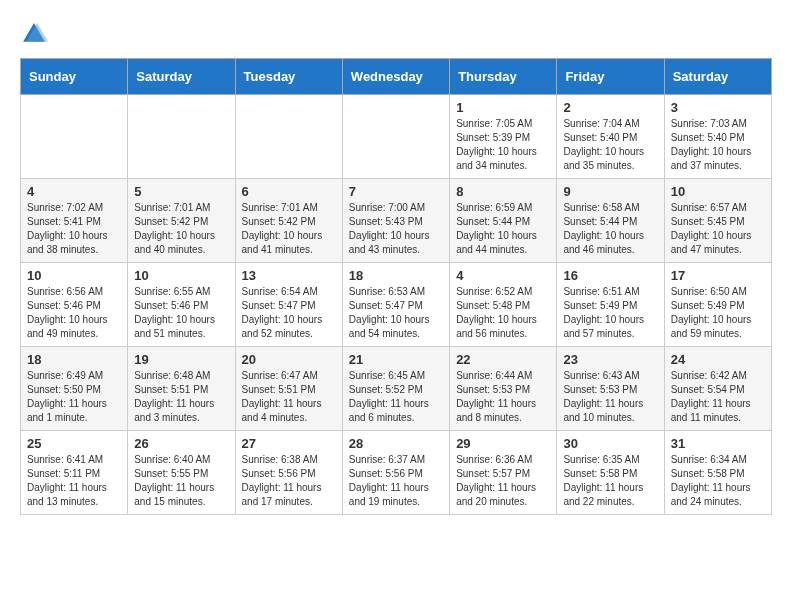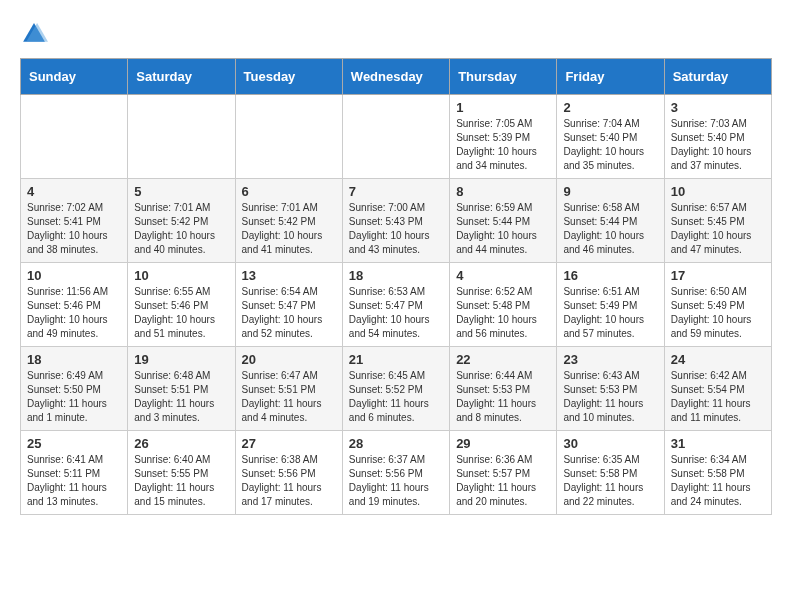--- a/index.html
+++ b/index.html
@@ -195,21 +195,21 @@
           <span class="day-num">10</span>
           <div class="day-info">Sunrise: 6:57 AM
 Sunset: 5:45 PM
 Daylight: 10 hours
 and 47 minutes.</div>
         </td>
       </tr>
       <tr>
         <td>
           <span class="day-num">10</span>
-          <div class="day-info">Sunrise: 11:56 AM
+          <div class="day-info">Sunrise: 6:56 AM
 Sunset: 5:46 PM
 Daylight: 10 hours
 and 49 minutes.</div>
         </td>
         <td>
           <span class="day-num">10</span>
           <div class="day-info">Sunrise: 6:55 AM
 Sunset: 5:46 PM
 Daylight: 10 hours
 and 51 minutes.</div>

